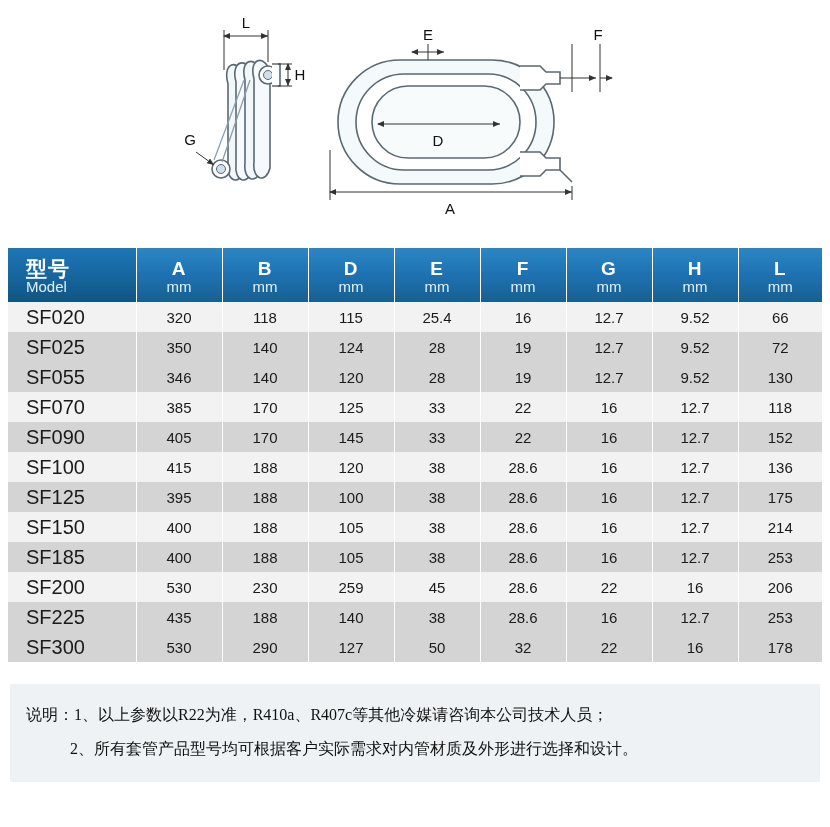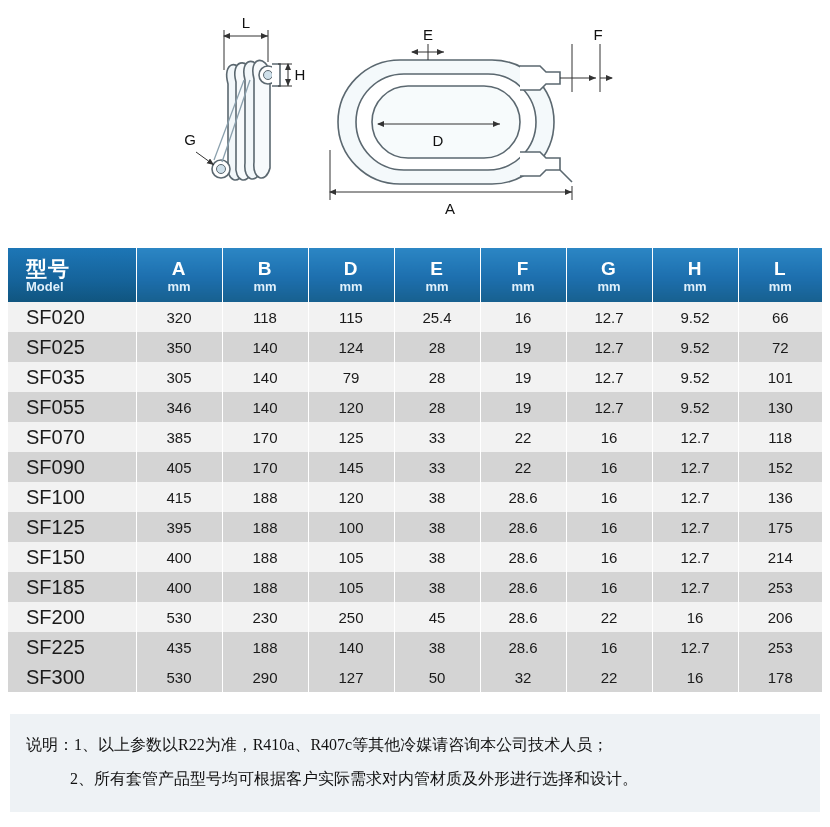--- a/index.html
+++ b/index.html
@@ -54,22 +54,22 @@
     padding-left: 18px;
   }
   .head-main {
     display: block;
     font-size: 21px;
     line-height: 23px;
     letter-spacing: 1px;
   }
   .head-sub {
     display: block;
-    font-size: 13px;
-    font-weight: bold;
+    font-size: 15px;
+    font-weight: normal;
     line-height: 14px;
     color: #dff0fb;
   }
   thead th.dim-head .head-main { font-size: 19px; }
   thead th.dim-head { text-align: center; }
 
   tbody td {
     height: 30px;
     font-size: 15px;
     text-align: center;
@@ -259,31 +259,20 @@
         <td class="model-cell">SF025</td>
         <td>350</td>
         <td>140</td>
         <td>124</td>
         <td>28</td>
         <td>19</td>
         <td>12.7</td>
         <td>9.52</td>
         <td>72</td>
       </tr>
-      <tr class="odd">
-        <td class="model-cell">SF035</td>
-        <td>305</td>
-        <td>140</td>
-        <td>79</td>
-        <td>28</td>
-        <td>19</td>
-        <td>12.7</td>
-        <td>9.52</td>
-        <td>101</td>
-      </tr>
       <tr class="even">
         <td class="model-cell">SF055</td>
         <td>346</td>
         <td>140</td>
         <td>120</td>
         <td>28</td>
         <td>19</td>
         <td>12.7</td>
         <td>9.52</td>
         <td>130</td>
@@ -351,21 +340,21 @@
         <td>38</td>
         <td>28.6</td>
         <td>16</td>
         <td>12.7</td>
         <td>253</td>
       </tr>
       <tr class="odd">
         <td class="model-cell">SF200</td>
         <td>530</td>
         <td>230</td>
-        <td>250</td>
+        <td>259</td>
         <td>45</td>
         <td>28.6</td>
         <td>22</td>
         <td>16</td>
         <td>206</td>
       </tr>
       <tr class="even">
         <td class="model-cell">SF225</td>
         <td>435</td>
         <td>188</td>

